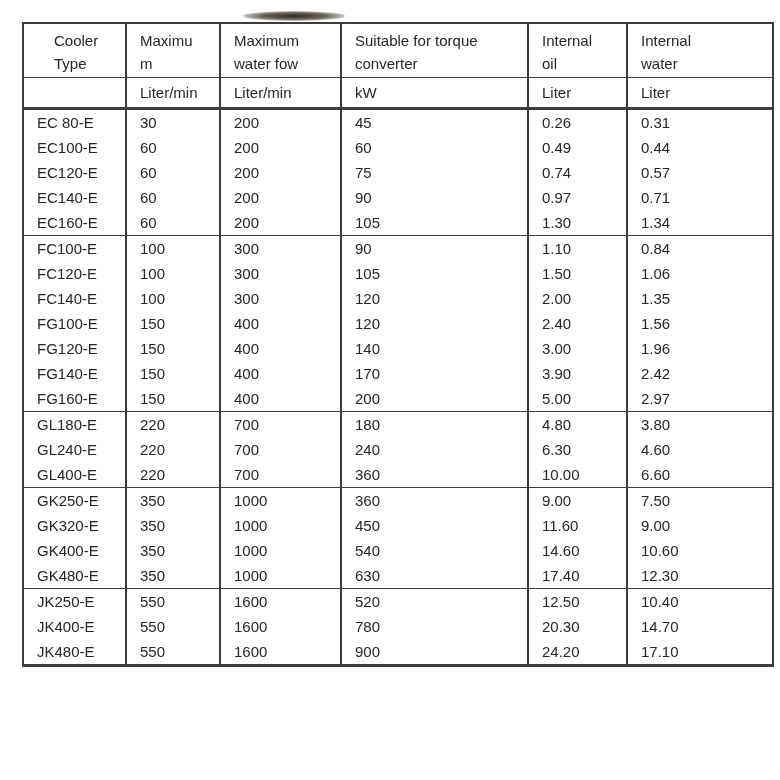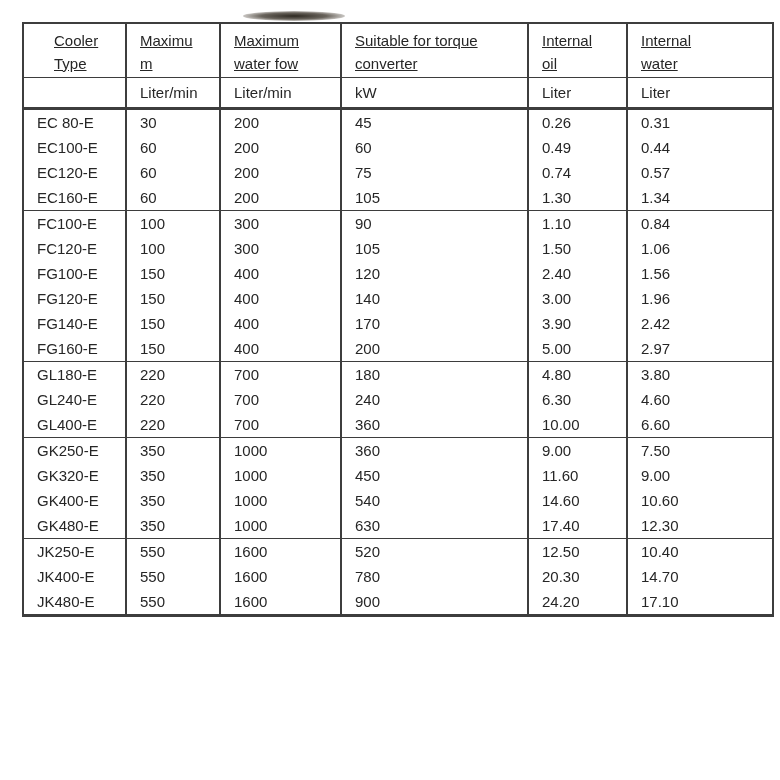--- a/index.html
+++ b/index.html
@@ -31,21 +31,21 @@
     padding:0 0 0 13px;
     text-align:left;font-weight:normal;
     overflow:hidden;white-space:nowrap;
   }
   thead tr.titles th{
     height:51px;vertical-align:middle;
     border-bottom:1.5px solid var(--border);
     line-height:23px;padding-top:2px;
   }
   thead tr.titles th:first-child{padding-left:30px;}
-  thead tr.titles .hl{display:block;text-decoration:underline;}
+  thead tr.titles .hl{display:block;}
   thead tr.units th{
     height:29px;vertical-align:middle;
     border-bottom:3px solid var(--border);
     margin-top:8px;
   }
   tbody td{height:25px;vertical-align:middle;}
   tbody tr.group-end td{border-bottom:1.8px solid var(--border);}
 </style>
 </head>
 <body>
@@ -115,20 +115,28 @@
         <td>0.44</td>
       </tr>
       <tr>
         <td>EC120-E</td>
         <td>60</td>
         <td>200</td>
         <td>75</td>
         <td>0.74</td>
         <td>0.57</td>
       </tr>
+      <tr>
+        <td>EC140-E</td>
+        <td>60</td>
+        <td>200</td>
+        <td>90</td>
+        <td>0.97</td>
+        <td>0.71</td>
+      </tr>
       <tr class="group-end">
         <td>EC160-E</td>
         <td>60</td>
         <td>200</td>
         <td>105</td>
         <td>1.30</td>
         <td>1.34</td>
       </tr>
       <tr>
         <td>FC100-E</td>
@@ -140,20 +148,28 @@
       </tr>
       <tr>
         <td>FC120-E</td>
         <td>100</td>
         <td>300</td>
         <td>105</td>
         <td>1.50</td>
         <td>1.06</td>
       </tr>
       <tr>
+        <td>FC140-E</td>
+        <td>100</td>
+        <td>300</td>
+        <td>120</td>
+        <td>2.00</td>
+        <td>1.35</td>
+      </tr>
+      <tr>
         <td>FG100-E</td>
         <td>150</td>
         <td>400</td>
         <td>120</td>
         <td>2.40</td>
         <td>1.56</td>
       </tr>
       <tr>
         <td>FG120-E</td>
         <td>150</td>

